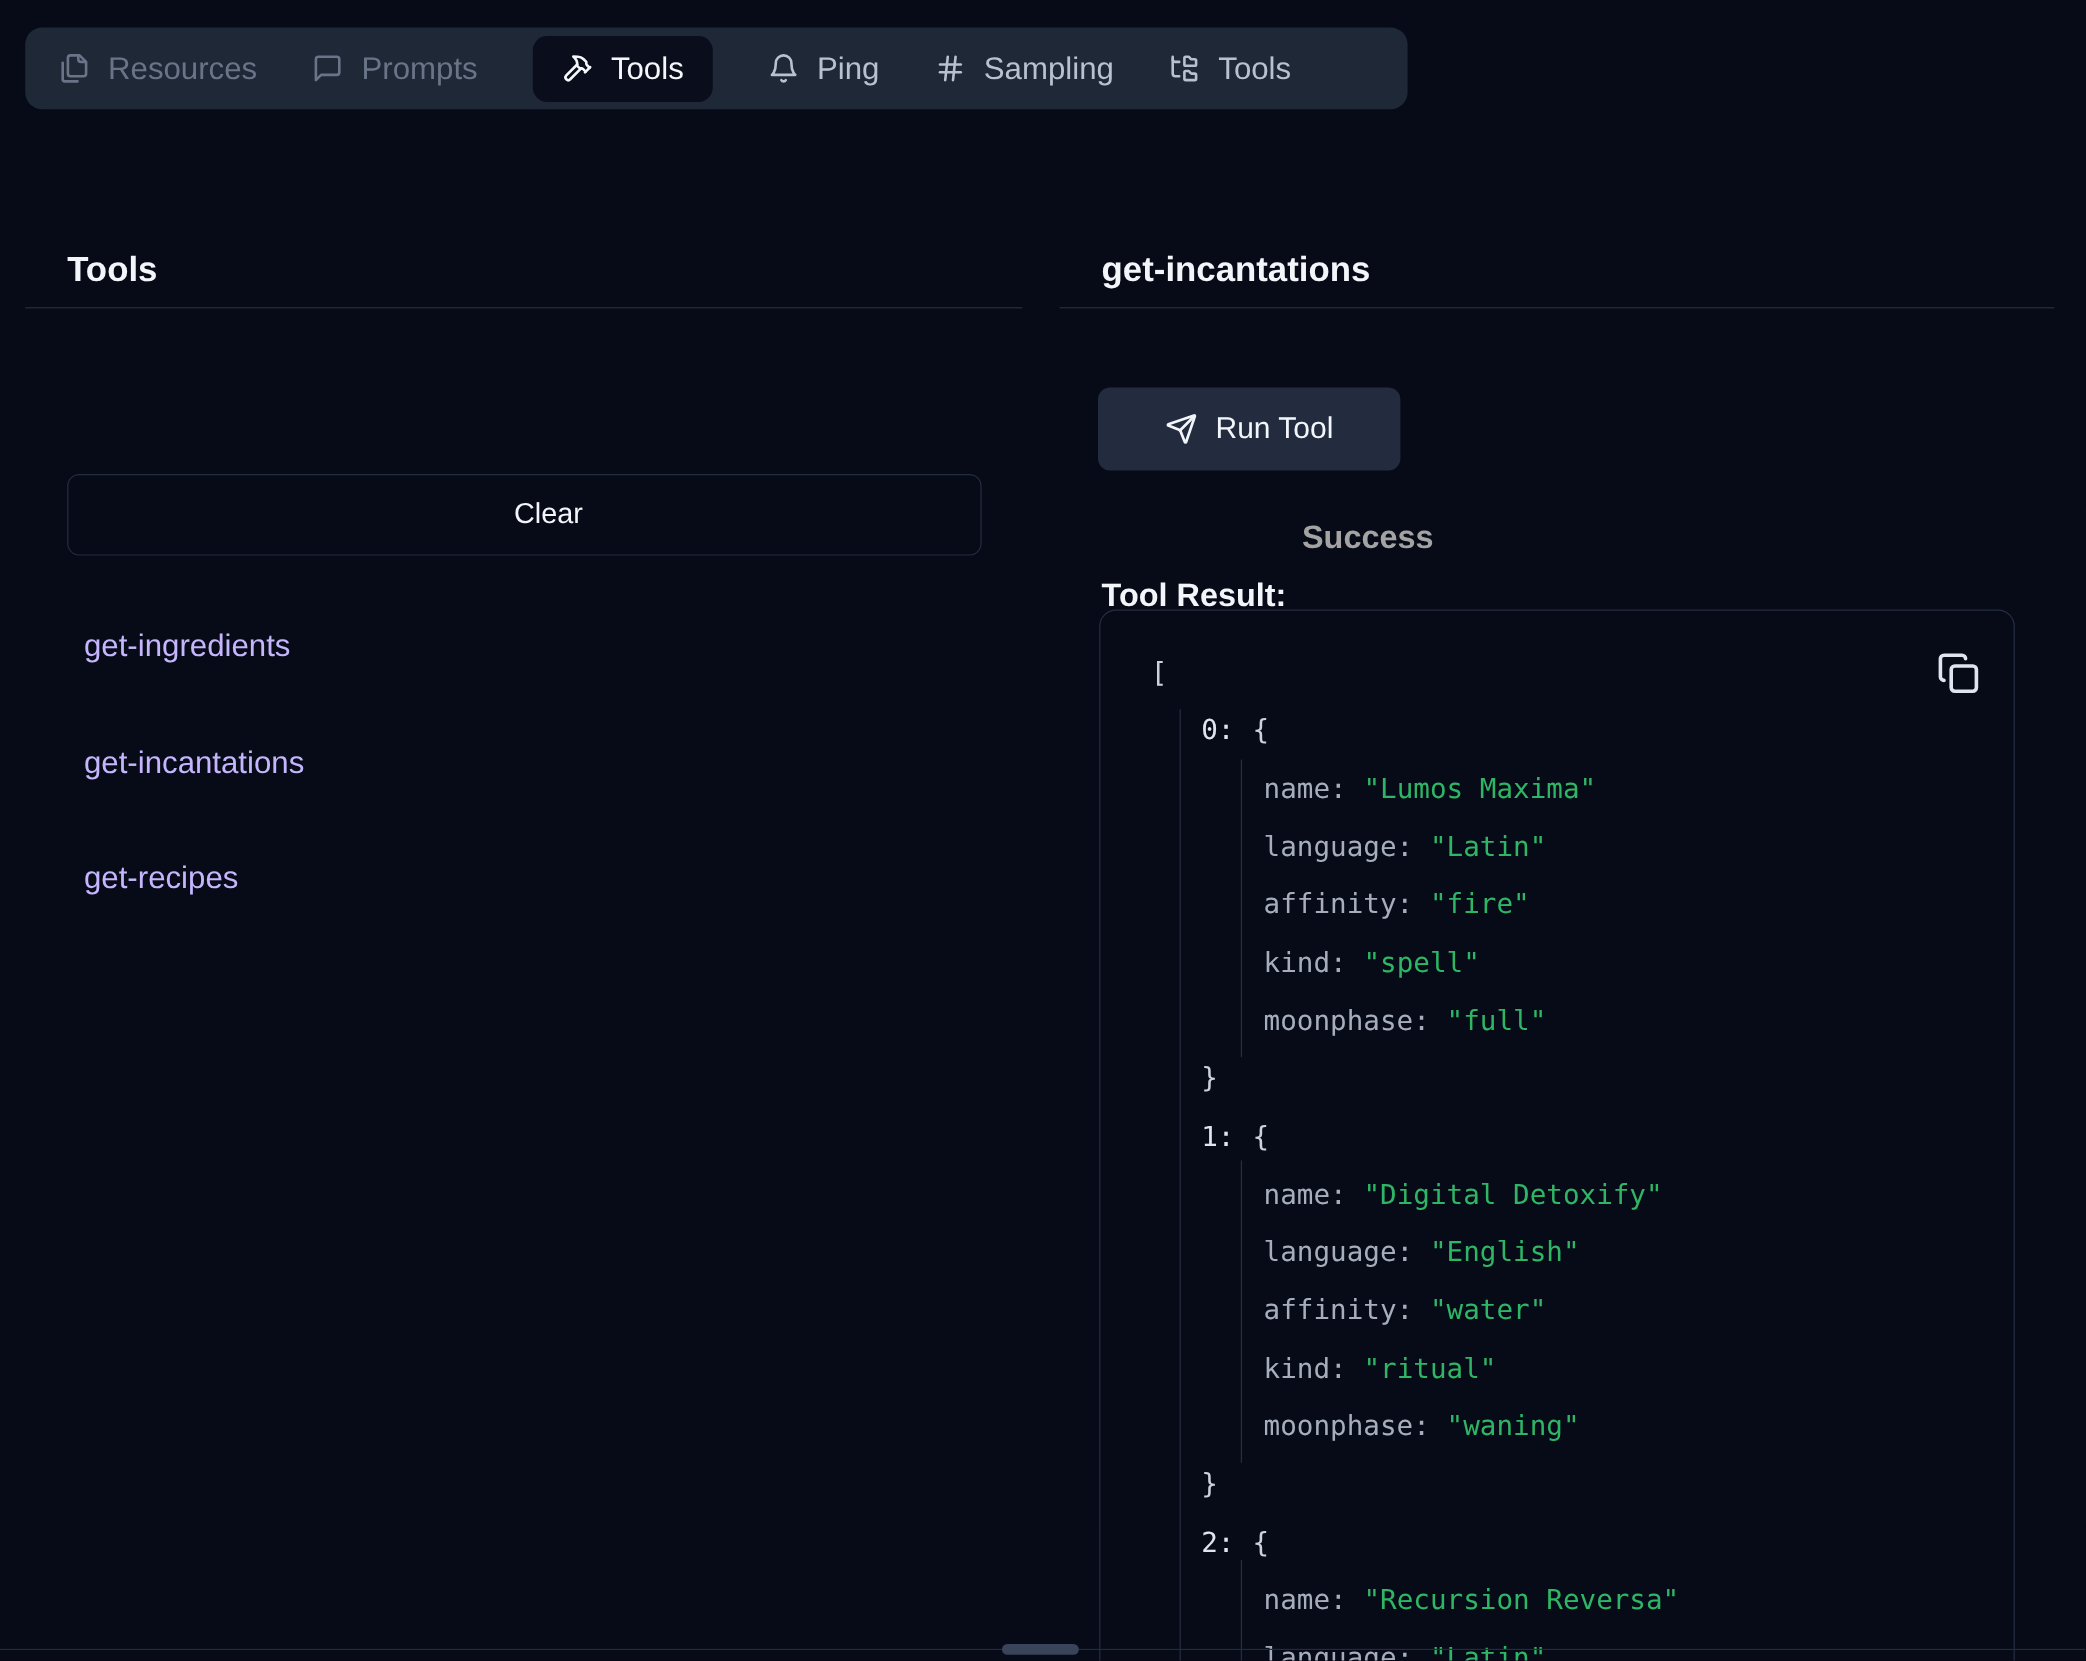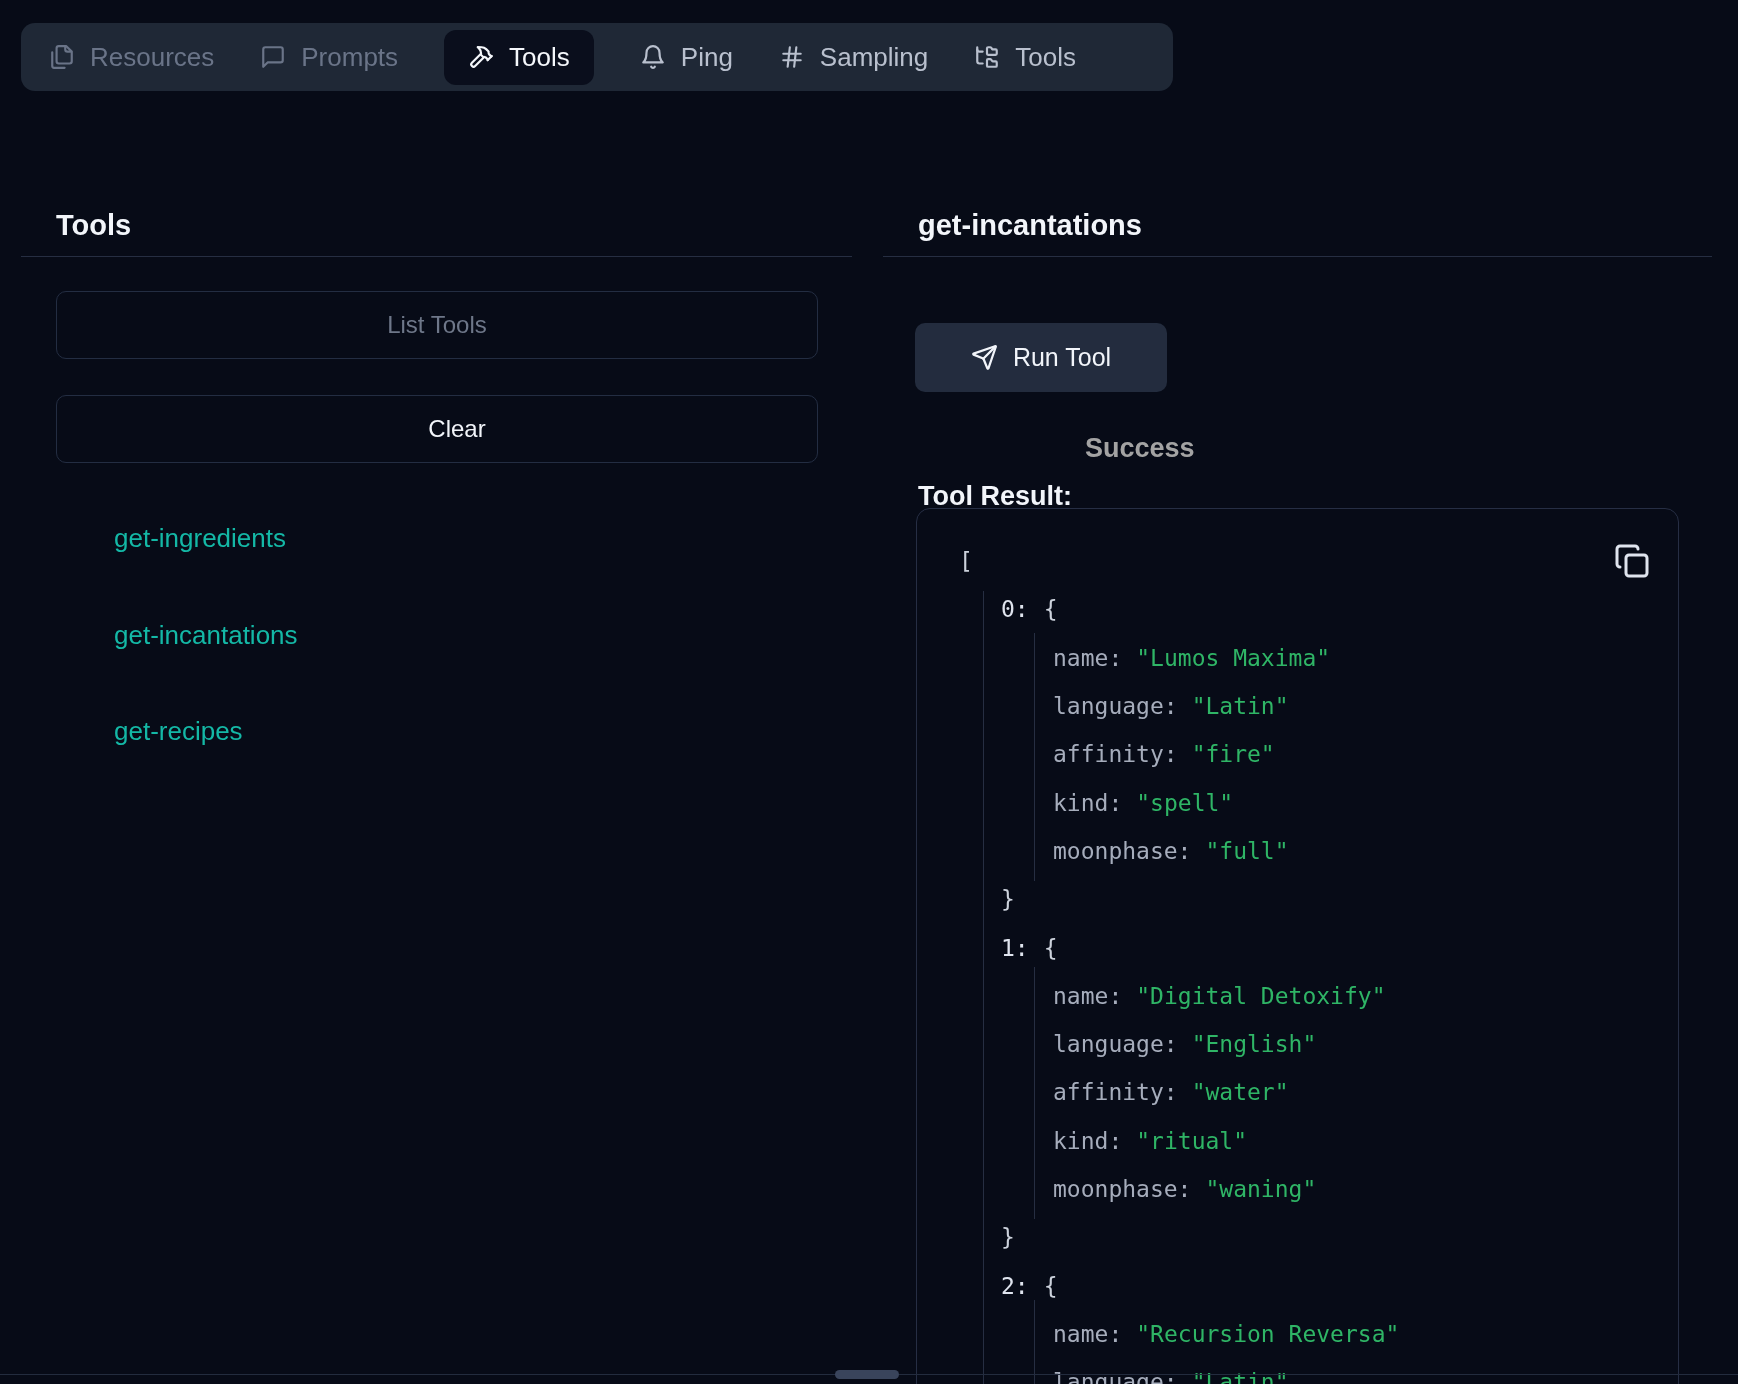--- a/index.html
+++ b/index.html
@@ -27,21 +27,21 @@
   
   .lt-btn{
     position:absolute;left:56px;width:762px;height:68px;box-sizing:border-box;
     border:1px solid #232d42;border-radius:10px;background:transparent;
     display:flex;align-items:center;justify-content:center;
     font-family:"Liberation Sans",sans-serif;font-size:24px;cursor:pointer;
   }
   .lt-btn.muted{color:#6e7789;}
   .lt-btn.bright{color:#f2f5fa;padding-left:46px;}
   .tool-item{position:absolute;left:70px;font-size:26px;line-height:34px;
-             color:#14b8a6;cursor:pointer;margin-left:44px;}
+             color:#c4b5fd;cursor:pointer;}
   
   .run-btn{
     position:absolute;left:915px;top:323px;width:252px;height:69px;box-sizing:border-box;
     background:#232c3e;border:none;border-radius:10px;display:flex;align-items:center;
     justify-content:center;gap:15px;color:#f2f5fa;font-size:25px;
     font-family:"Liberation Sans",sans-serif;cursor:pointer;
   }
   .run-btn .ticon{width:27px;height:27px;}
   .result-line{position:absolute;left:918px;top:433px;display:flex;gap:13px;
                font-size:27px;font-weight:700;}
@@ -135,21 +135,20 @@
             <path d="M3 3v13a2 2 0 0 0 2 2h3"></path>
           </svg>
       </span>
       <span>Tools</span>
     </div>
   </div>
 
   <h2 class="panel-title" style="left:56px;">Tools</h2>
   <div class="divider" style="left:21px;width:831px;"></div>
 
-  <button class="lt-btn muted" style="top:291px;">List Tools</button>
   <button class="lt-btn bright" style="top:395px;">Clear</button>
 
   <div class="tool-item" style="top:521px;">get-ingredients</div>
   <div class="tool-item" style="top:618px;">get-incantations</div>
   <div class="tool-item" style="top:714px;">get-recipes</div>
 
   <h2 class="panel-title" style="left:918px;">get-incantations</h2>
   <div class="divider" style="left:883px;width:829px;"></div>
 
   <button class="run-btn">

